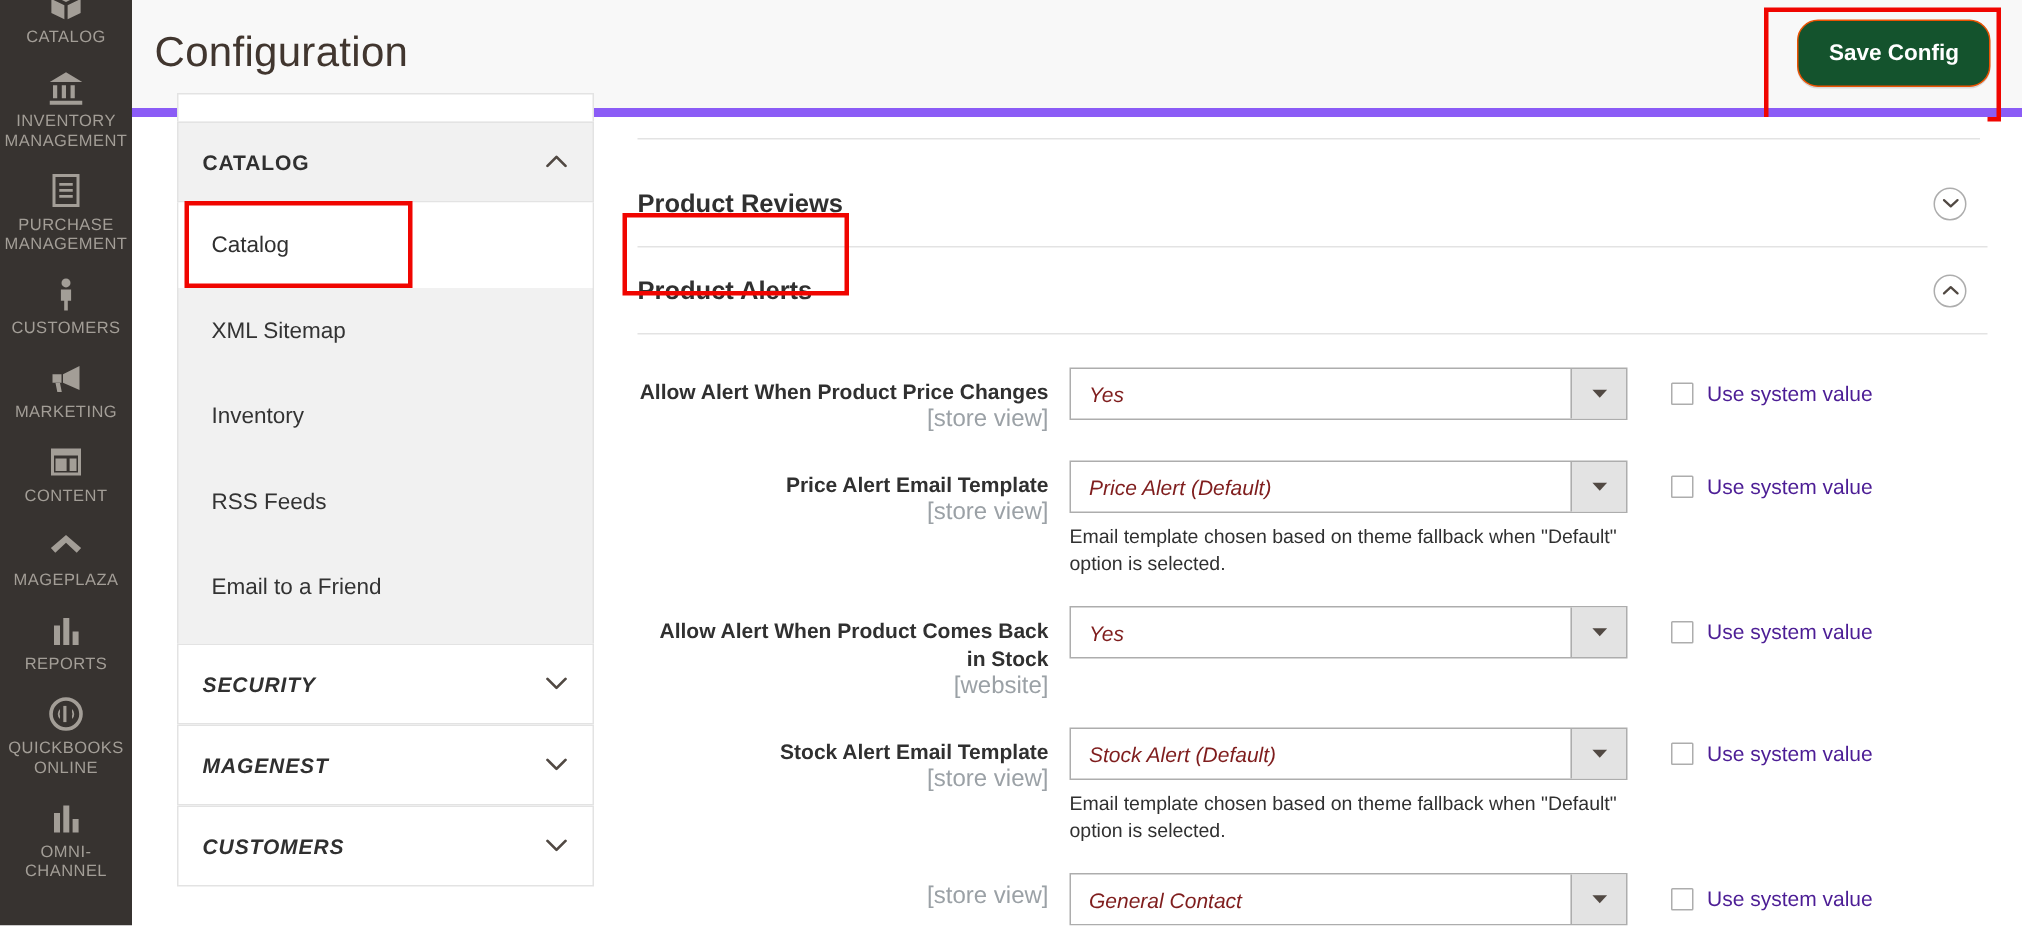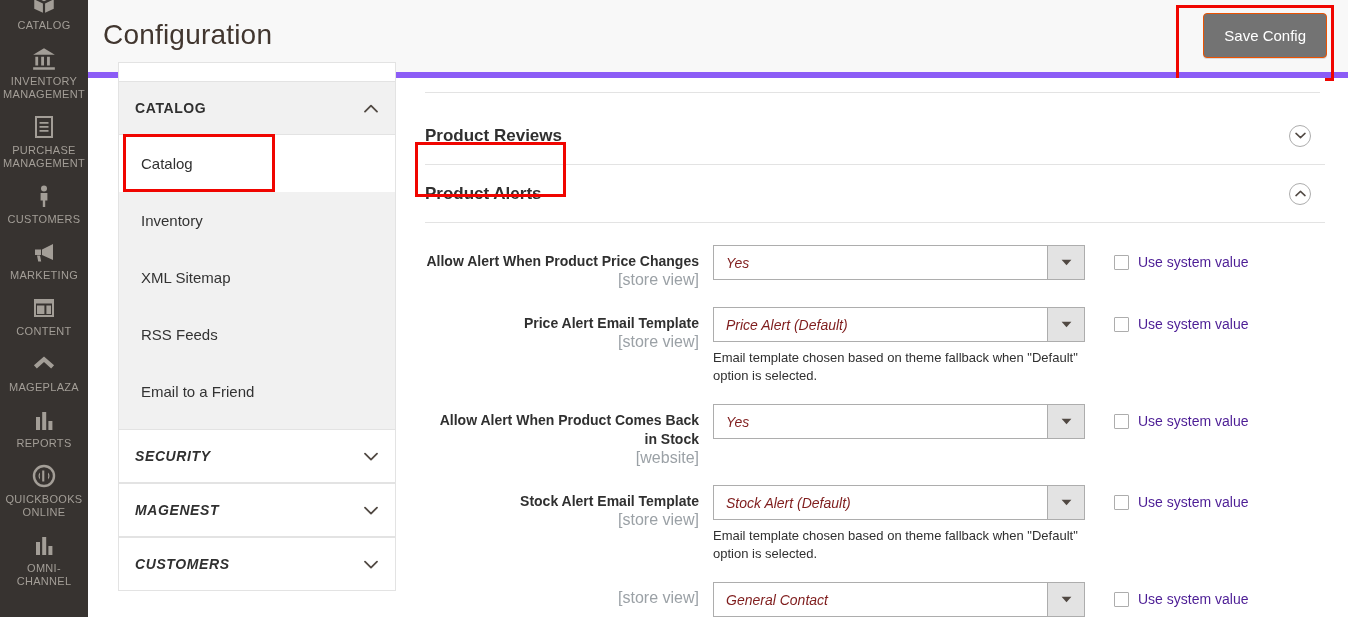--- a/index.html
+++ b/index.html
@@ -50,25 +50,25 @@
     border-bottom: 6px solid #8b5cf6;
   }
   .page-title {
     position: absolute; left: 15px; top: 19px;
     font-size: 28px; font-weight: 400;
     color: #41362f;
     letter-spacing: .2px;
   }
   .save-config-btn {
     position: absolute; right: 21px; top: 13px;
-    background: #737373;
+    background: #14532d;
     color: #ffffff;
     border: 1px solid #eb5202;
-    border-radius: 4px;
-    font-size: 15px; font-weight: normal;
+    border-radius: 14px;
+    font-size: 15px; font-weight: bold;
     font-family: "Liberation Sans", sans-serif;
     padding: 13px 20px;
     cursor: pointer;
     box-shadow: 0 1px 0 rgba(0,0,0,.12);
   }
   .annot-save {
     position: absolute; right: 14px; top: 5px;
     width: 158px; height: 76px;
     border: 3px solid #f00500;
     pointer-events: none;
@@ -347,22 +347,22 @@
   <div class="config-menu" id="config-menu">
       <div class="cm-stub"></div>
       <div class="cm-section-head">
         <span class="cm-section-title">CATALOG</span>
         <span class="chev"><svg width="14" height="9" viewBox="0 0 14 9">
             <path d="M1 7.6 L7 1.6 L13 7.6" fill="none" stroke="#514943" stroke-width="1.8" stroke-linecap="round" stroke-linejoin="round"></path>
           </svg></span>
       </div>
       <div class="cm-items" style="position: relative;">
         <div class="cm-item active">Catalog</div>
+        <div class="cm-item">XML Sitemap</div>
         <div class="cm-item">Inventory</div>
-        <div class="cm-item">XML Sitemap</div>
         <div class="cm-item">RSS Feeds</div>
         <div class="cm-item">Email to a Friend</div>
         <div class="annot-catalog" style="top: -1px; left: 4px;"></div>
       </div>
       <div class="cm-section-head closed">
         <span class="cm-section-title">SECURITY</span>
         <span class="chev"><svg width="14" height="9" viewBox="0 0 14 9">
             <path d="M1 1.6 L7 7.6 L13 1.6" fill="none" stroke="#514943" stroke-width="1.8" stroke-linecap="round" stroke-linejoin="round"></path>
           </svg></span>
       </div>

